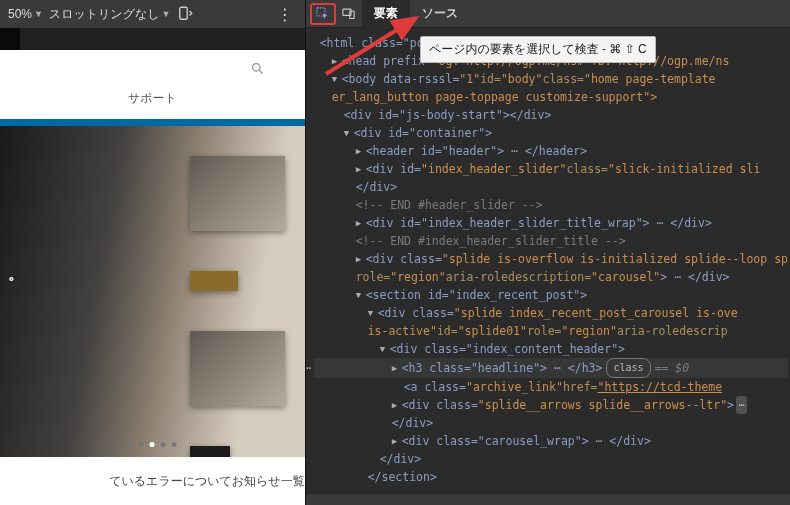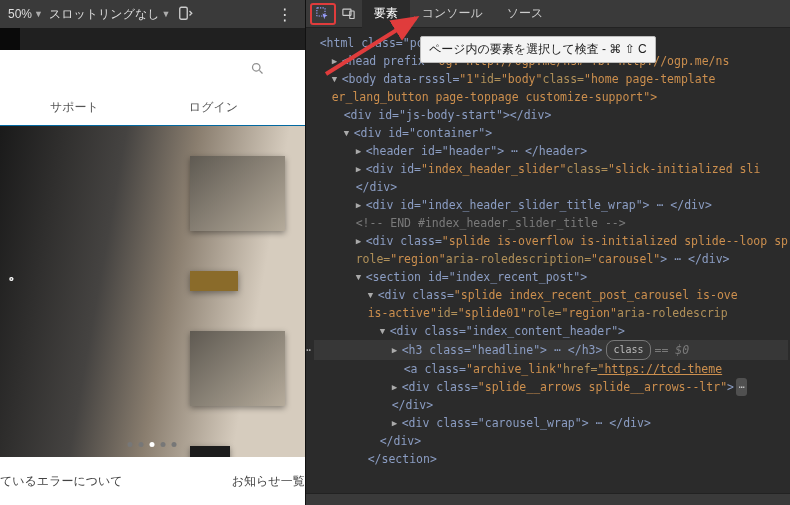--- a/index.html
+++ b/index.html
@@ -75,21 +75,22 @@
 }
 .search-icon { opacity: 0.6; }
 .preview-nav {
   height: 36px;
   display: flex;
   align-items: center;
   font-size: 12px;
   color: #555;
   padding: 0 50px;
   gap: 90px;
-  border-bottom: 1px solid #0369a1;
+  border-bottom: 7px solid #0369a1;
+  flex-direction: column;
 }
 .hero {
   flex: 1;
   background: #222;
   position: relative;
   overflow: hidden;
 }
 .hero-img {
   position: absolute;
   inset: 0;
@@ -140,40 +141,41 @@
   display: flex;
   gap: 6px;
 }
 .hero-dots .dot { width: 5px; height: 5px; border-radius: 50%; background: #777; }
 .hero-dots .dot.active { background: #fff; }
 .preview-bottom {
   height: 48px;
   background: #fff;
   display: flex;
   align-items: center;
-  justify-content: space-between;
+  justify-content: flex-end;
   font-size: 12px;
   color: #444;
 }
 
 .right-pane {
   flex: 1;
   background: #2b2b2b;
   display: flex;
   flex-direction: column;
   border-left: 1px solid #111;
 }
 .dt-tabs {
   height: 28px;
   background: #3a3a3a;
   display: flex;
   align-items: center;
   padding: 12px 4px;
   gap: 0;
   border-bottom: 1px solid #222;
+  font-weight: bold;
 }
 .dt-box {
   width: 26px;
   height: 22px;
   display: flex;
   align-items: center;
   justify-content: center;
   cursor: pointer;
 }
 .dt-box.highlighted {
@@ -333,21 +335,20 @@
           <path d="M12 12 L20 15 L16 17 L15 21 Z" fill="#9aa0ff" stroke="none"></path>
         </svg>
       </div>
       <div class="dt-box">
         <svg viewBox="0 0 24 24" fill="none" stroke="#ccc" stroke-width="1.8">
           <rect x="3" y="5" width="13" height="10" rx="1"></rect>
             <rect x="14" y="8" width="7" height="12" rx="1"></rect>
         </svg>
       </div>
       <div class="dt-tab active">要素</div>
-      <div class="dt-tab">コンソール</div>
       <div class="dt-tab">ソース</div>
     </div>
 
     <div class="tooltip">ページ内の要素を選択して検査 - ⌘ ⇧ C</div>
 
     <div class="dom-tree">
       <div class="line i0">
           <span class="tag">&lt;html class="pc" lang="ja"&gt;</span>
         </div>
       <div class="line i1">
@@ -382,20 +383,23 @@
           <span class="tri collapsed"></span>
           <span class="tag">&lt;div id=</span>
           <span class="attr-val">"index_header_slider"</span>
           <span class="attr-name"> class=</span>
           <span class="attr-val">"slick-initialized sli</span>
         </div>
       <div class="line i3">
           <span class="tag">&lt;/div&gt;</span>
         </div>
       <div class="line i3">
+          <span class="comment">&lt;!-- END #header_slider --&gt;</span>
+        </div>
+      <div class="line i3">
           <span class="tri collapsed"></span>
           <span class="tag">&lt;div id="index_header_slider_title_wrap"&gt; ⋯ &lt;/div&gt;</span>
         </div>
       <div class="line i3">
           <span class="comment">&lt;!-- END #index_header_slider_title --&gt;</span>
         </div>
       <div class="line i3">
           <span class="tri collapsed"></span>
           <span class="tag">&lt;div class=</span>
           <span class="attr-val">"splide is-overflow is-initialized splide--loop sp</span>

